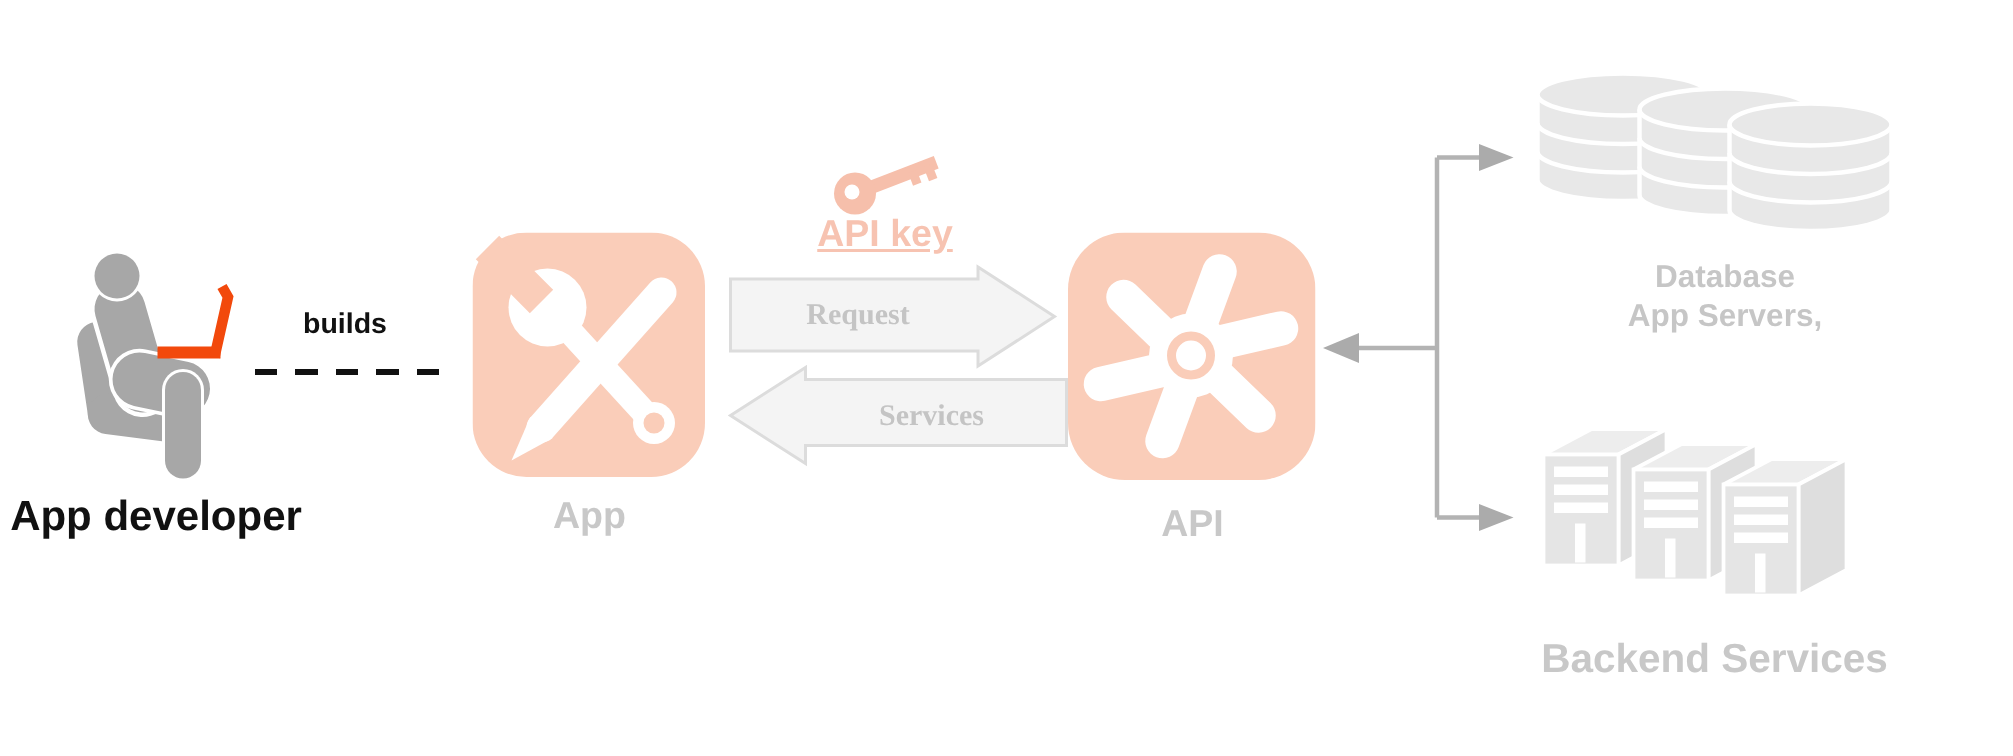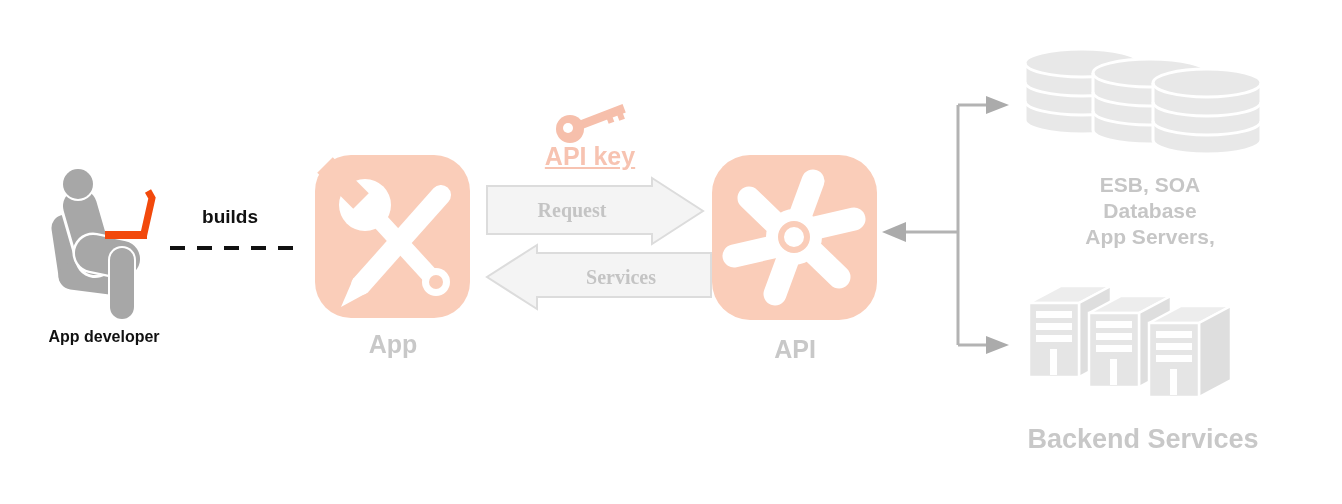--- a/index.html
+++ b/index.html
@@ -36,21 +36,21 @@
 
     <line x1="97" y1="100" x2="97" y2="147" stroke="#ffffff" stroke-width="28" stroke-linecap="round"></line>
     <line x1="97" y1="100" x2="97" y2="147" stroke="#a7a7a7" stroke-width="24" stroke-linecap="round"></line>
 
     <circle cx="53" cy="24" r="17" fill="#ffffff"></circle>
     <circle cx="53" cy="24" r="15" fill="#a7a7a7"></circle>
 
     <line x1="80" y1="75" x2="122" y2="75" stroke="#f2490c" stroke-width="8"></line>
     <polyline points="118,78 127,38 123,31" fill="none" stroke="#f2490c" stroke-width="7"></polyline>
   </svg>
-  <div class="abs center-label lbl-black" style="left:104px; top:328px; font-size:16px;">App developer</div>
+  <div class="abs center-label lbl-black" style="left:104px; top:328px; font-size:28px;">App developer</div>
 
   <div class="abs center-label lbl-black" style="left:230px; top:206px; font-size:19px;">builds</div>
   <div class="abs dashed-line" style="left:170px; top:246px; width:133px;"></div>
 
   <svg class="abs" style="left:315px; top:155px;" width="155" height="163" viewBox="0 0 155 163">
     <rect x="0" y="0" width="155" height="163" rx="36" fill="#facdb9"></rect>
 
     <circle cx="50" cy="50" r="26" fill="#ffffff"></circle>
     <line x1="46" y1="46" x2="10" y2="10" stroke="#facdb9" stroke-width="22"></line>
     <line x1="55" y1="55" x2="120" y2="126" stroke="#ffffff" stroke-width="17" stroke-linecap="round"></line>
@@ -129,21 +129,20 @@
 
       <g stroke="#ffffff" stroke-width="3">
         <path d="M 138,48 A 54,14 0 0 1 246,48 L 246,105 A 54,14 0 0 1 138,105 Z" fill="#e8e8e8"></path>
         <path d="M 138,48 A 54,14 0 0 0 246,48" fill="none"></path>
         <path d="M 138,67 A 54,14 0 0 0 246,67" fill="none"></path>
         <path d="M 138,86 A 54,14 0 0 0 246,86" fill="none"></path>
       </g>
     </g>
   </svg>
   <div class="abs center-label lbl-gray" style="left:1150px; top:172px; font-size:21px; line-height:26px; color:#c6c6c6;">
-    <div>ESB, SOA</div>
     <div>Database</div>
     <div>App Servers,</div>
   </div>
 
   <svg class="abs" style="left:1015px; top:275px;" width="250" height="135" viewBox="0 0 250 135">
     <g stroke="#ffffff" stroke-width="2.5">
 
       <g>
         <polygon points="14,28 46,11 96,11 64,28" fill="#ededed"></polygon>
         <polygon points="64,28 96,11 96,85 64,102" fill="#dedede"></polygon>

